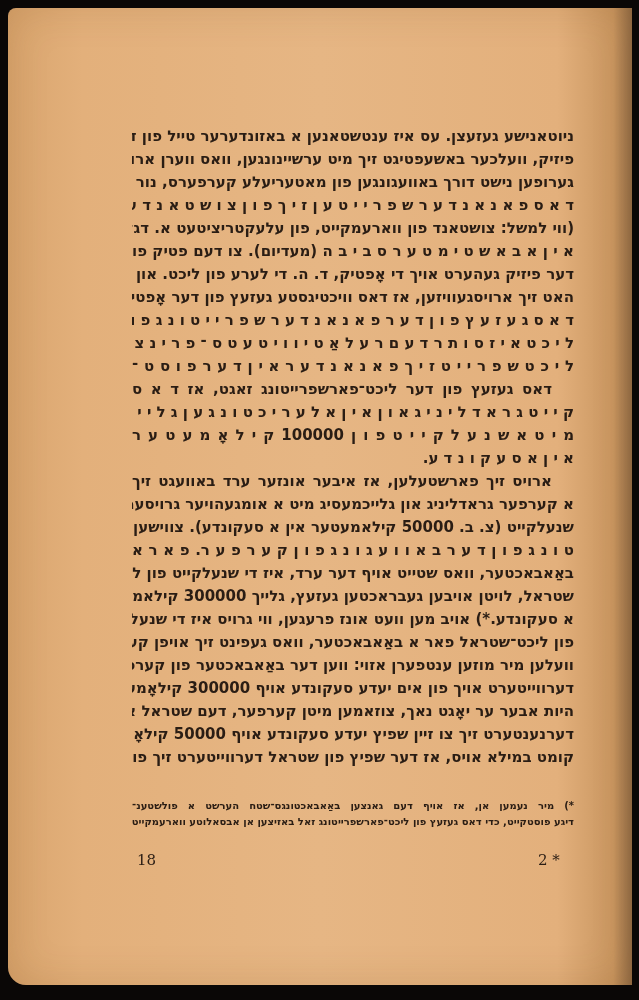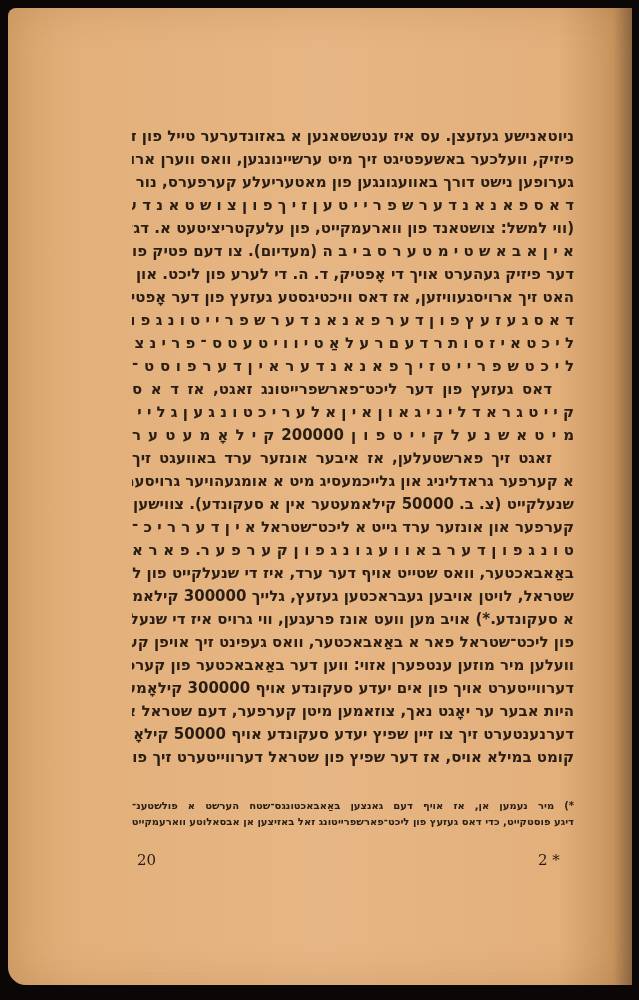--- a/index.html
+++ b/index.html
@@ -77,37 +77,37 @@
     <span class="line">ד א ס  פ א נ א נ ד ע ר ש פ ר י י ט ע ן  ז י ך  פ ו ן  צ ו ש ט א נ ד ע ן</span>
     <span class="line">(ווי למשל: צושטאנד פון ווארעמקייט, פון עלעקטריציטעט א. דגל.)</span>
     <span class="line">א י ן  א  ב א ש ט י מ ט ע ר  ס ב י ב ה (מעדיום). צו דעם פטיק פו</span>
     <span class="line">דער פיזיק געהערט אויך די אָפטיק, ד. ה. די לערע פון ליכט. און עס</span>
     <span class="line">האט זיך ארויסגעוויזען, אז דאס וויכטיגסטע געזעץ פון דער אָפטיק,</span>
     <span class="line">ד א ס  ג ע ז ע ץ  פ ו ן  ד ע ר  פ א נ א נ ד ע ר ש פ ר י י ט ו נ ג  פ ו ן</span>
     <span class="line">ל י כ ט  א י ז  ס ו ת ר  ד ע ם  ר ע ל אַ ט י ו ו י ט ע ט ס ־ פ ר י נ צ י פ.</span>
     <span class="line">ל י כ ט  ש פ ר י י ט  ז י ך  פ א נ א נ ד ע ר  א י ן  ד ע ר  פ ו ס ט ־</span>
     <span class="line indent">דאס געזעץ פון דער ליכט־פארשפרייטונג זאגט, אז ד א ס</span>
     <span class="line">ק י י ט  ג ר א ד ל י נ י ג  א ו ן  א י ן  א ל ע  ר י כ ט ו נ ג ע ן  ג ל י י ך</span>
-    <span class="line">מ י ט  א  ש נ ע ל ק י י ט  פ ו ן  200000  ק י ל אָ מ ע ט ע ר</span>
-    <span class="line indent">זאגט זיך פארשטעלען, אז איבער אונזער ערד באוועגט זיך</span>
+    <span class="line">מ י ט  א  ש נ ע ל ק י י ט  פ ו ן  100000  ק י ל אָ מ ע ט ע ר</span>
+    <span class="line short">א י ן  א  ס ע ק ו נ ד ע.</span>
+    <span class="line indent">ארויס זיך פארשטעלען, אז איבער אונזער ערד באוועגט זיך</span>
     <span class="line">א קערפער גראדליניג און גלייכמעסיג מיט א אומגעהויער גרויסער</span>
     <span class="line">שנעלקייט (צ. ב. 50000 קילאמעטער אין א סעקונדע). צווישען דעם</span>
-    <span class="line">קערפער און אונזער ערד גייט א ליכט־שטראל א י ן  ד ע ר  ר י כ ־</span>
     <span class="line">ט ו נ ג  פ ו ן  ד ע ר  ב א ו ו ע ג ו נ ג  פ ו ן  ק ע ר פ ע ר. פ א ר  א</span>
     <span class="line">באַאבאכטער, וואס שטייט אויף דער ערד, איז די שנעלקייט פון ליכט־</span>
     <span class="line">שטראל, לויטן אויבען געבראכטען געזעץ, גלייך 300000 קילאמעטער אין</span>
     <span class="line">א סעקונדע.*) אויב מען וועט אונז פרעגען, ווי גרויס איז די שנעלקייט</span>
     <span class="line">פון ליכט־שטראל פאר א באַאבאכטער, וואס געפינט זיך אויפן קערפער,</span>
     <span class="line">וועלען מיר מוזען ענטפערן אזוי: ווען דער באַאבאכטער פון קערפער</span>
     <span class="line">דערווייטערט אויך פון אים יעדע סעקונדע אויף 300000 קילאָמעטער.</span>
     <span class="line">היות אבער ער יאָגט נאך, צוזאמען מיטן קערפער, דעם שטראל און</span>
     <span class="line">דערנענטערט זיך צו זיין שפיץ יעדע סעקונדע אויף 50000 קילאָמעטער,</span>
     <span class="line">קומט במילא אויס, אז דער שפיץ פון שטראל דערווייטערט זיך פון</span>
   </div>
 
   <div class="footnote">
     <span class="line">*) מיר נעמען אן, אז אויף דעם גאנצען באַאבאכטונגס־שטח הערשט א פולשטענ־</span>
     <span class="line short">דיגע פוסטקייט, כדי דאס געזעץ פון ליכט־פארשפרייטונג זאל באזיצען אן אבסאלוטע ווארעמקייט.</span>
   </div>
 
-  <div class="page-num-left">20</div>
+  <div class="page-num-left">18</div>
   <div class="signature-mark">2 *</div>
 </div>
 
 </body></html>

